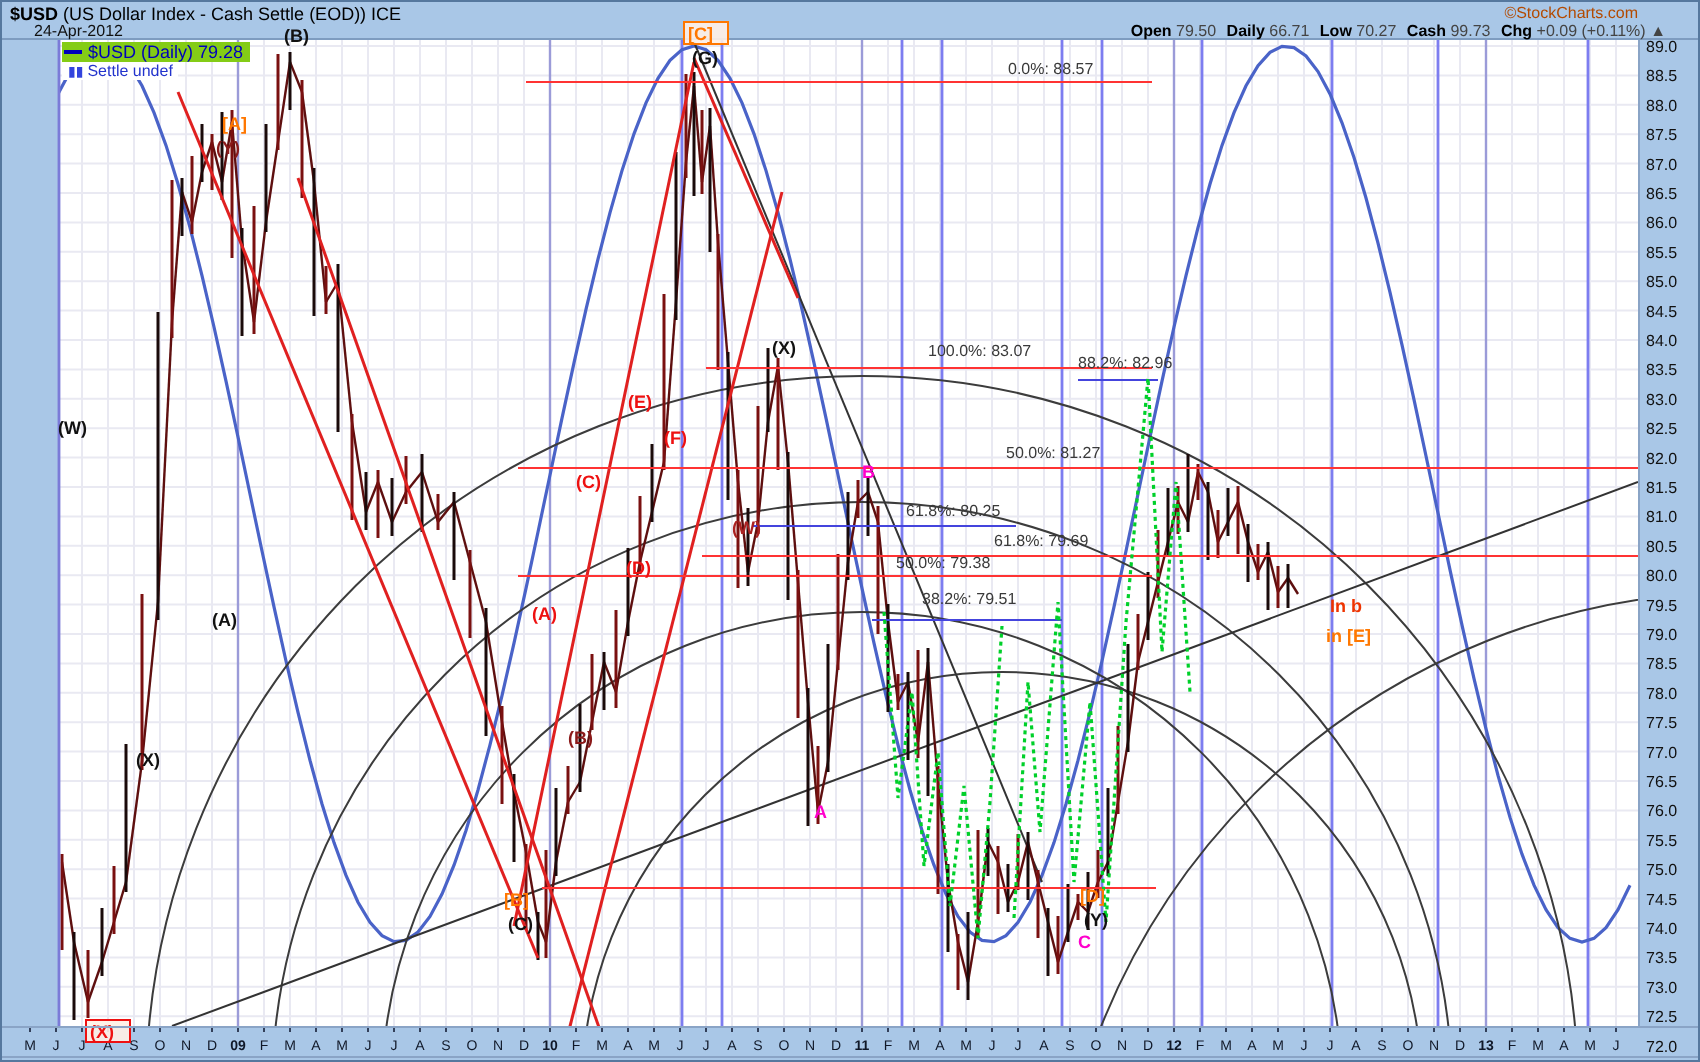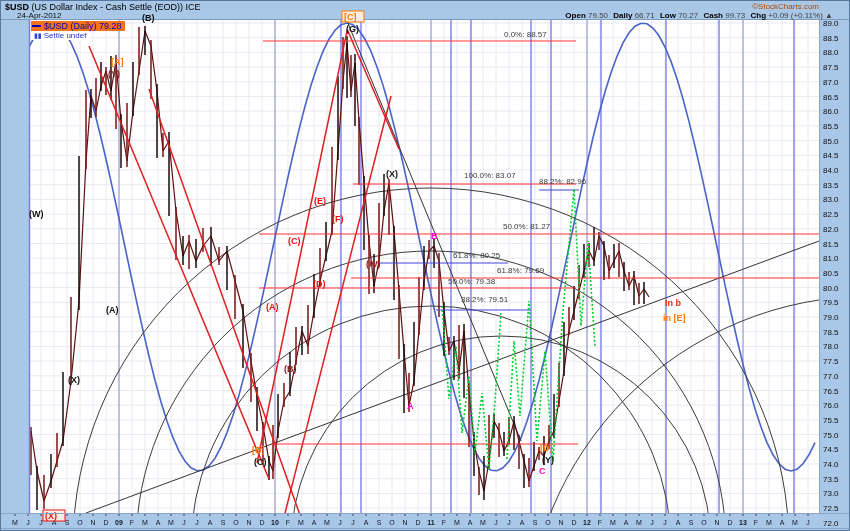--- a/index.html
+++ b/index.html
@@ -8,21 +8,21 @@
          border:1px solid #56789e;box-sizing:border-box;}
   .hdr{position:absolute;left:0;top:0;right:0;height:19px;}
   .title{position:absolute;left:4px;top:1px;font-size:9px;color:#000;white-space:nowrap;}
   .title .sym{font-weight:bold;}
   .date{position:absolute;left:16px;top:10px;font-size:8px;color:#111;}
   .cr{position:absolute;right:30px;top:1px;font-size:8px;color:#b34a00;}
   .ohlc{position:absolute;right:16px;top:10px;font-size:8px;color:#444;white-space:nowrap;}
   .ohlc b{color:#000;margin-left:3px;}
   .plot{position:absolute;left:0;top:0;}
   .leg{position:absolute;left:30px;top:20px;font-size:9px;color:#0000bb;
-       background:#f97316;padding:0 3px 0 1px;white-space:nowrap;}
+       background:#84cc16;padding:0 3px 0 1px;white-space:nowrap;}
   .leg .dash{display:inline-block;width:9px;height:2px;background:#0000bb;
        vertical-align:middle;margin-right:3px;margin-top:-2px;}
   .vol{position:absolute;left:30px;top:30px;font-size:8px;color:#2233cc;
        background:#fff;padding:0 3px;white-space:nowrap;}
   .vol .volicon{font-size:7px;color:#3344dd;margin-right:2px;}
 </style>
 </head>
 <body>
 
 <div class="chart">

